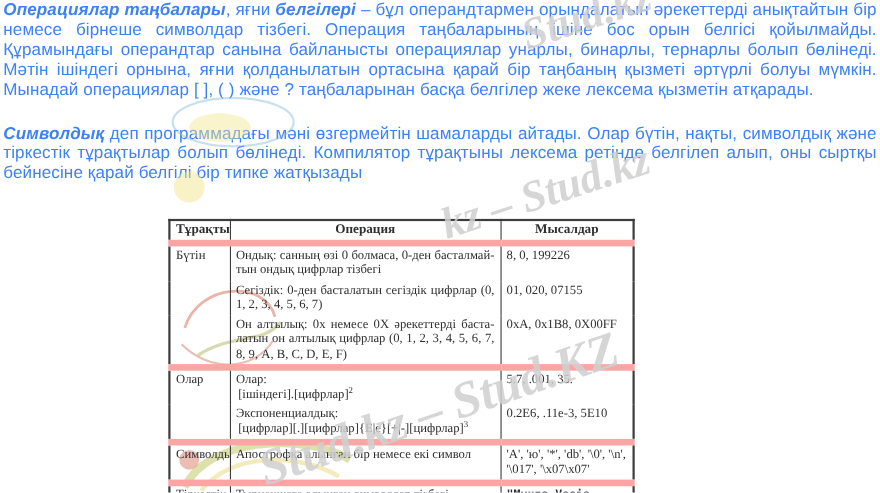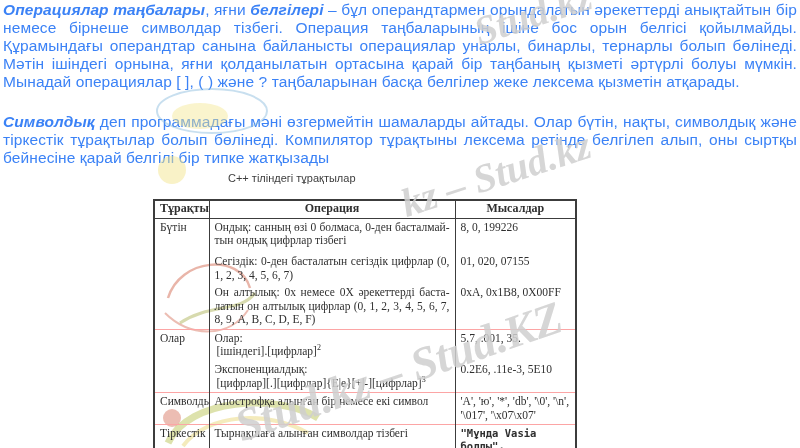--- a/index.html
+++ b/index.html
@@ -27,21 +27,21 @@
     border-collapse:collapse;table-layout:fixed;
     font-family:"Liberation Serif",serif;font-size:11.5px;line-height:13.5px;
     color:#2f2f2f;border:2px solid #3c3c3c;z-index:2;
   }
   .ctable th,.ctable td{
     border-left:1px solid #3c3c3c;vertical-align:top;padding:2px 5px;
     overflow:hidden;
   }
   .ctable th{font-size:12px;text-align:center;font-weight:bold;padding-top:1px;}
   .hrow th{border-bottom:1px solid #3c3c3c;}
-  .grow td{border-top:1px solid #fca5a5;}
+  .grow td{border-top:6px solid #fca5a5;}
   .srow td{border-top:none;margin-top:36px;}
   .just{text-align:justify;}
   .pat{margin-left:2px;}
   .pat sup{font-size:8px;line-height:0;}
   .indent{padding-left:10px;}
   .mono{
     font-family:"DejaVu Sans Mono","Liberation Mono",monospace;
     font-weight:bold;font-size:10.5px;line-height:12.5px;
   }
   
@@ -74,21 +74,20 @@
   <svg class="emblem emblem-bottom" width="170" height="60" viewBox="0 0 170 60">
     <path d="M 10 55 C 30 10, 120 5, 160 30" fill="none" stroke="#bcc559" stroke-width="7" opacity="0.5"></path>
     <path d="M 25 58 C 50 25, 110 22, 150 45" fill="none" stroke="#e9d77a" stroke-width="4" opacity="0.5"></path>
     <circle cx="14" cy="30" r="9" fill="#cf5a41" opacity="0.4"></circle>
   </svg>
 
   <p class="para p1"><span class="bi">Операциялар таңбалары</span><span>, яғни </span><span class="bi">белгілері</span><span> – бұл операндтармен орындалатын әрекеттерді анықтайтын бір немесе бірнеше символдар тізбегі. Операция таңбаларының ішіне бос орын белгісі қойылмайды. Құрамындағы операндтар санына байланысты операциялар унарлы, бинарлы, тернарлы болып бөлінеді. Мәтін ішіндегі орнына, яғни қолданылатын ортасына қарай бір таңбаның қызметі әртүрлі болуы мүмкін. Мынадай операциялар [ ], ( ) және ? таңбаларынан басқа белгілер жеке лексема қызметін атқарады.</span></p>
 
   <p class="para p2"><span class="bi">Символдық</span><span> деп программадағы мәні өзгермейтін шамаларды айтады. Олар бүтін, нақты, символдық және тіркестік тұрақтылар болып бөлінеді. Компилятор тұрақтыны лексема ретінде белгілеп алып, оны сыртқы бейнесіне қарай белгілі бір типке жатқызады</span></p>
 
-  <div class="caption">С++ тіліндегі тұрақтылар</div>
 
   <table class="ctable">
     <colgroup>
       <col style="width:55px">
         <col style="width:246px">
         <col style="width:121px">
     </colgroup>
     <tbody>
         <tr class="hrow" style="height:18px">
       <th>Тұрақты</th>

